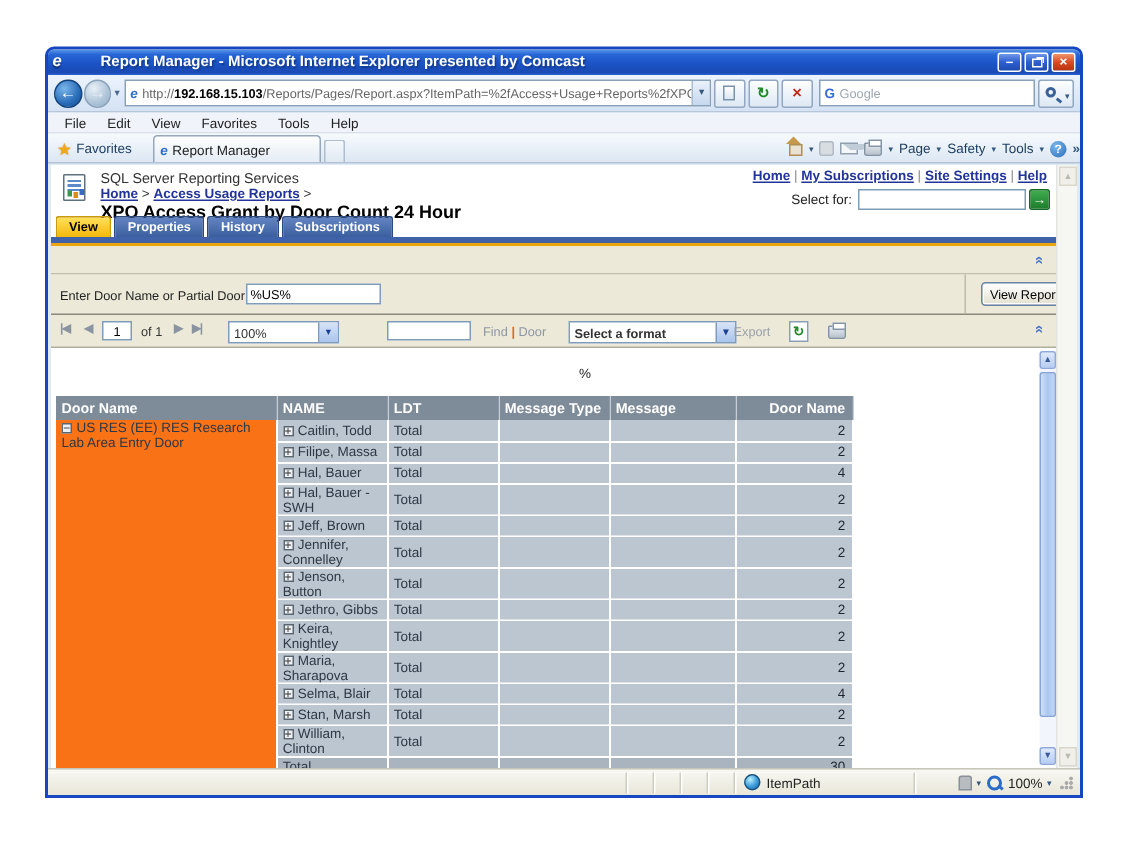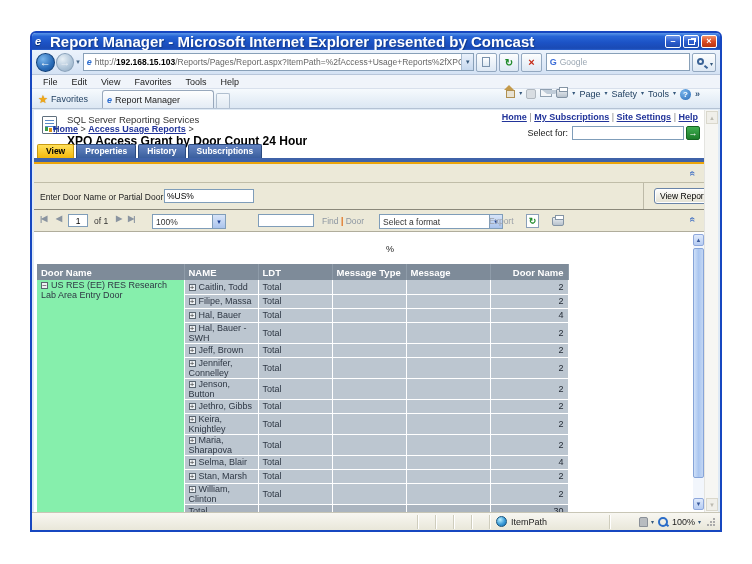--- a/index.html
+++ b/index.html
@@ -5,21 +5,21 @@
   * { margin:0; padding:0; box-sizing:border-box; font-family:"Liberation Sans", sans-serif; }
   body { background:#fff; width:752px; height:564px; position:relative; overflow:hidden; }
 
   .window { position:absolute; left:30px; top:31px; width:692px; height:501px;
             border:2px solid #1747c0; border-radius:6px 6px 0 0; background:#dfeaf5; overflow:hidden; }
 
   
   .titlebar { height:17px; background:linear-gradient(180deg,#5a96e8 0%,#2765d6 20%,#1c53c6 55%,#1a4ab4 90%,#2a62d0 100%);
               display:flex; align-items:center; padding:0 3px; }
   .ie-logo { width:12px; height:12px; color:#fff; font-weight:bold; font-style:italic; font-size:11px; line-height:11px; margin-right:3px; text-shadow:0 1px 1px #0a2a6a; }
-  .title-text { color:#fff; font-size:15px; font-weight:bold; text-shadow:1px 1px 1px #123a8a; white-space:nowrap; overflow:hidden; flex:1; }
+  .title-text { color:#fff; font-size:10px; font-weight:bold; text-shadow:1px 1px 1px #123a8a; white-space:nowrap; overflow:hidden; flex:1;margin-left:17px; }
   .winbtns { display:flex; gap:2px; }
   .winbtn { width:16px; height:13px; border:1px solid #fff; border-radius:2px; color:#fff; font-size:9px; line-height:11px;
             text-align:center; background:linear-gradient(#6f96e8,#2d5ed0 50%,#1f4cb0); font-weight:bold; }
   .winbtn.close { background:linear-gradient(#f0936a,#da4a22 50%,#b83410); }
   .restore-glyph { display:block; width:7px; height:6px; border:1px solid #fff; margin:3px auto 0; box-shadow:2px -2px 0 -1px #fff; }
 
   
   .navbar { height:25px; background:linear-gradient(#ecf3fc,#d4e2f4); display:flex; align-items:center; padding:0 4px; border-bottom:1px solid #b8c6da; }
   .navcircle { width:19px; height:19px; border-radius:50%; border:1px solid #12427c; color:#fff; font-size:11px; line-height:17px; text-align:center;
                background:radial-gradient(circle at 35% 30%,#7ab6ec,#2a6cb8 60%,#174f92); margin-right:1px; }
@@ -48,21 +48,21 @@
   .menu-item { font-size:9px; color:#222; padding:0 7px;text-align:right; }
 
   
   .favbar { height:20px; background:linear-gradient(#f6fafd,#dce7f3); border-bottom:1px solid #b4c2d4; display:flex; align-items:flex-end; position:relative; }
   .fav-btn { display:flex; align-items:center; height:18px; padding:0 8px 0 6px; font-size:9px; color:#1a3a5c; }
   .star { color:#f0a818; font-size:11px; margin-right:3px; text-shadow:0 0 1px #b87808; }
   .tab { width:112px; height:18px; background:linear-gradient(#fefefe,#e4ecf5); border:1px solid #98a8bc; border-bottom:none;
          border-radius:3px 3px 0 0; display:flex; align-items:center; padding:0 4px; font-size:9px; color:#222; margin-left:6px; }
   .tab .addr-ie { margin:0 3px 0 0; }
   .tabstub { width:14px; height:15px; background:linear-gradient(#f4f8fc,#e0e9f2); border:1px solid #b0bfcf; border-bottom:none; border-radius:2px 2px 0 0; margin-left:2px; }
-  .fav-right { position:absolute; right:20px; top:0; height:20px; display:flex; gap:4px; font-size:9px; color:#1a3a5c; }
+  .fav-right { position:absolute; right:0; top:0; height:20px; display:flex; align-items:center; gap:4px; font-size:9px; color:#1a3a5c; }
   .ico { display:inline-block; position:relative; }
   .home-ico { width:11px; height:9px; }
   .home-ico::before { content:""; position:absolute; left:0; top:-4px; border-left:5.5px solid transparent; border-right:5.5px solid transparent; border-bottom:5px solid #c49a4a; }
   .home-ico::after { content:""; position:absolute; left:2px; top:1px; width:7px; height:6px; background:#e8e2d2; border:1px solid #b09050; }
   .feed-ico { width:10px; height:10px; background:#d8dde2; border:1px solid #b0b8c0; border-radius:2px; }
   .mail-ico { width:12px; height:8px; background:#f4f6f8; border:1px solid #90a0b0; }
   .mail-ico::before { content:""; position:absolute; left:1px; top:0px; width:8px; height:4px; border-left:5px solid transparent; border-right:5px solid transparent; border-top:4px solid #c0ccd8; }
   .print-ico { width:12px; height:9px; background:linear-gradient(#e8ecf0,#b8c2cc); border:1px solid #8494a4; border-radius:1px 1px 2px 2px; }
   .print-ico::before { content:""; position:absolute; left:2px; top:-3px; width:7px; height:3px; background:#fff; border:1px solid #8494a4; }
   .drop-sm { font-size:6px; color:#35587c; }
@@ -77,21 +77,21 @@
   .oarrow.up { top:1px; } .oarrow.dn { bottom:1px; }
 
   .links-row { position:absolute; top:2px; right:20px; font-size:9px; color:#888; }
   .links-row a { color:#22349a; text-decoration:underline; font-weight:bold; }
 
   .ssrs-icon { position:absolute; left:8px; top:6px; width:15px; height:18px; background:#fff; border:1px solid #60707e; border-radius:1px; }
   .ssrs-icon::before { content:""; position:absolute; left:2px; top:3px; right:2px; height:8px;
         background:repeating-linear-gradient(#5a8ac8 0 1.5px,#fff 1.5px 3px); }
   .ssrs-icon::after { content:""; position:absolute; left:2px; bottom:2px; width:3px; height:4px; background:#3a9a4a; box-shadow:4px 1px 0 #d89018, 8px -1px 0 #3a6ac8; }
   .product { position:absolute; left:33px; top:4px; font-size:9.5px; color:#333; }
-  .crumbs { position:absolute; left:19px; top:14px; font-size:9px; color:#333;text-align:right; }
+  .crumbs { position:absolute; left:33px; top:14px; font-size:9px; color:#333;text-align:right; }
   .crumbs a { color:#22349a; text-decoration:underline; font-weight:bold; }
   .rpt-name { position:absolute; left:33px; top:24px; font-size:12px; font-weight:bold; color:#000; }
 
   .search-for { position:absolute; right:18px; top:16px; display:flex; align-items:center; font-size:9px; color:#222; }
   .search-for input { width:112px; height:14px; border:1px solid #7f9db9; font-size:9px; margin-left:4px; }
   .go-btn { width:14px; height:14px; margin-left:2px; background:linear-gradient(#3fae50,#1d7d2c); border:1px solid #156622; color:#fff; font-size:9px; line-height:12px; text-align:center; border-radius:2px; }
 
   .tabs { position:absolute; left:3px; top:34px; display:flex; gap:2px; height:14px; }
   .rtab { padding:1px 8px 0; font-size:8.5px; font-weight:bold; color:#fff; background:linear-gradient(#6484c2,#3a5f9e);
           border:1px solid #2a4a80; border-bottom:none; border-radius:2px 2px 0 0; }
@@ -117,21 +117,21 @@
   .pg-input{ left:34px; top:4px; width:20px; height:13px; border:1px solid #7f9db9; font-size:8.5px; text-align:center; }
   .pg-of { left:60px; top:6px; }
   .pg-next{ left:82px; } .pg-last{ left:94px; }
   .xp-select { height:15px; background:#fff; border:1px solid #7f9db9; display:flex; align-items:center; font-size:8.5px; }
   .xp-select .val { flex:1; padding-left:3px; white-space:nowrap; overflow:hidden; }
   .xp-select .db { width:13px; height:13px; background:linear-gradient(#d8e4f8,#aac4ec); border-left:1px solid #7f9db9; color:#1c3f94; font-size:7px; text-align:center; line-height:13px; }
   .zoom-sel { left:118px; width:74px; }
   .find-input { left:224px; top:4px; width:56px; height:13px; border:1px solid #7f9db9; font-size:8.5px; }
   .findnext { left:288px; top:6px; color:#8d97a2; }
   .findnext .pipe { color:#e06910; font-weight:bold; }
-  .fmt-sel { left:345px; width:124px; }
+  .fmt-sel { left:345px; width:112px;font-weight:bold; }
   .export-lbl { left:455px; top:6px; color:#9aa0a8; }
   .ref-ico { left:492px; width:13px; height:14px; background:#fff; border:1px solid #8aa0b8; color:#1e8a28; font-weight:bold; font-size:9px; text-align:center; line-height:12px; }
   .vt-print { left:518px; top:7px; }
   .vtoolbar .chev { right:8px; top:4px; }
 
   .viewport { position:absolute; left:0; right:14px; top:122px; bottom:0; background:#fff; overflow:hidden; }
   .rpt-title { position:absolute; left:6px; top:5px; font-size:17.5px; color:#1c1c1c; }
   .pct { position:absolute; left:352px; top:12px; font-size:9px; color:#222; }
 
   .inner-scroll { position:absolute; right:0; top:2px; bottom:2px; width:11px; background:#f2f6fc; }
@@ -139,21 +139,21 @@
   .iarrow.up { top:0; } .iarrow.dn { bottom:0; }
   .ithumb { position:absolute; left:0; top:14px; height:calc(100% - 46px); width:11px;
             background:linear-gradient(90deg,#cfe0f8,#aac6f0 50%,#c2d6f4); border:1px solid #86a4d8; border-radius:2px; }
 
   
   table.rpt { position:absolute; left:3px; top:32px; border-collapse:collapse; table-layout:fixed; width:531px; font-size:9px; color:#2e3744; }
   .rpt th { height:16px; background:#7e8b99; color:#fff; font-weight:bold; text-align:left; padding:0 4px; font-size:9.5px; border-right:1px solid #8f9ca9; white-space:nowrap; overflow:hidden; }
   .rpt th.num { text-align:right; }
   .rpt td { height:14px; padding:0 4px; border-right:1px solid rgba(255,255,255,0.22); border-bottom:1px solid rgba(255,255,255,0.18); overflow:hidden; }
   .rpt td.num { text-align:right; color:#1f2630; }
-  .c-door { background:#86efac; vertical-align:top; padding-top:2px;margin-top:11px; }
+  .c-door { background:#f97316; vertical-align:top; padding-top:2px;margin-top:11px; }
   .c-data { background:#bcc6d0; }
   tr.r-sub td { background:#aab4bf; }
   .exp { display:inline-block; width:7px; height:7px; border:1px solid #5a6570; background:#eef1f4; color:#333;
          font-size:8px; line-height:6px; text-align:center; margin-right:3px; vertical-align:0; }
 
   
   .statusbar { position:absolute; left:0; right:0; bottom:0; height:18px; background:linear-gradient(#f8f7f2,#e9e7d9);
                border-top:1px solid #c8c6b6; display:flex; align-items:center; font-size:9px; color:#222; }
   .sb-seg { height:14px; border-right:1px solid #cfcdbd; box-shadow:1px 0 0 #fff; }
   .sb-main { flex:1; }

